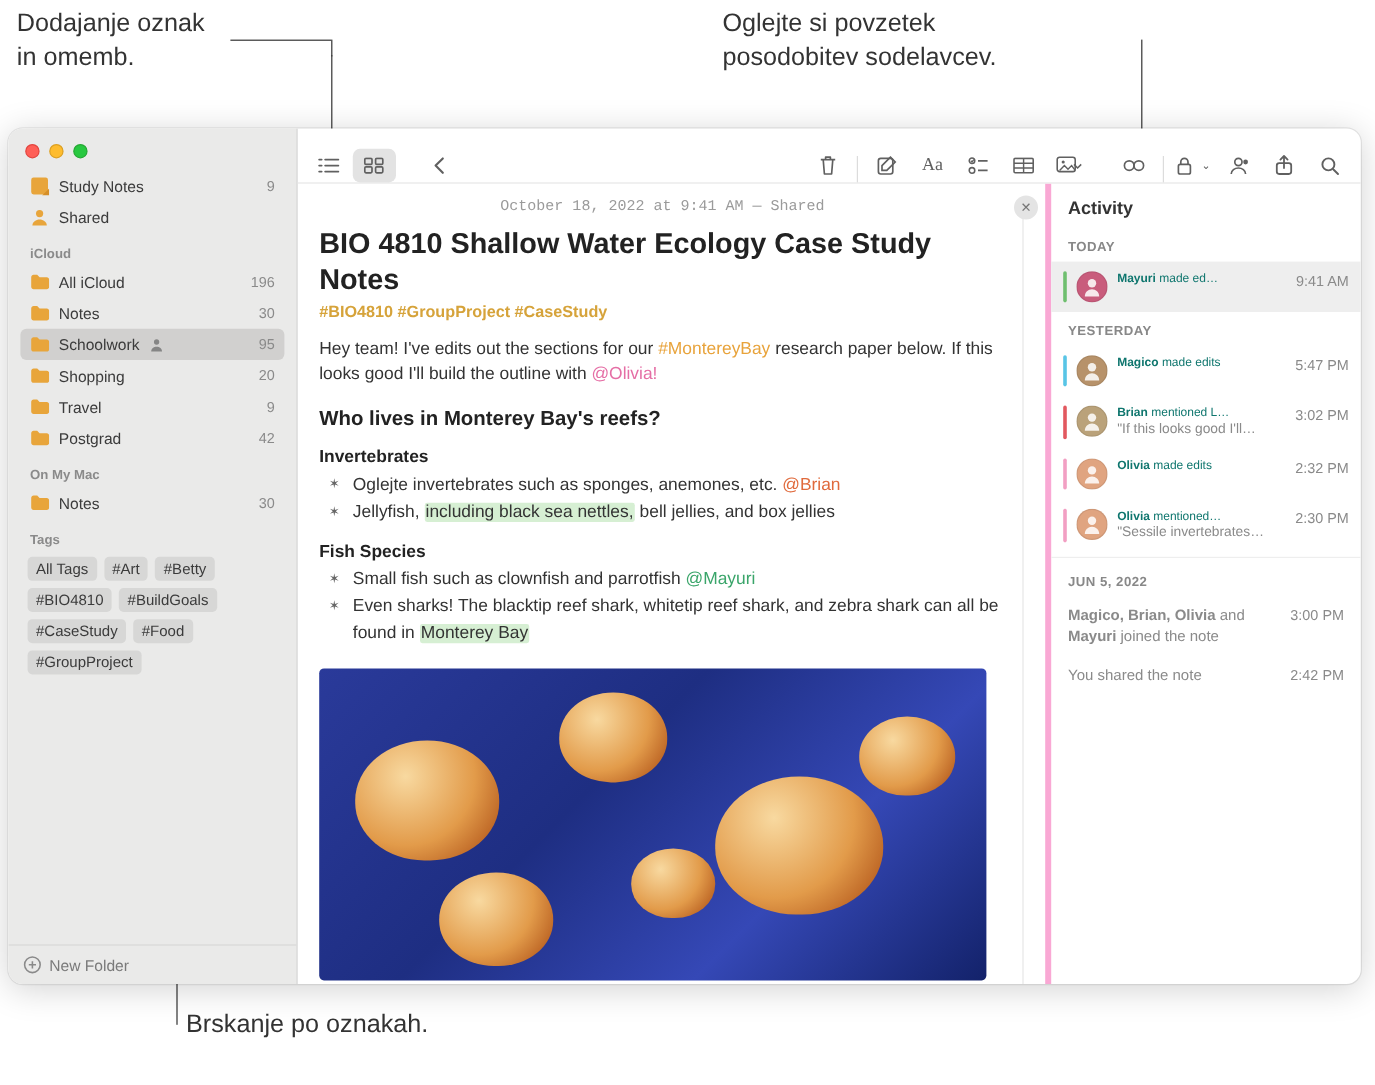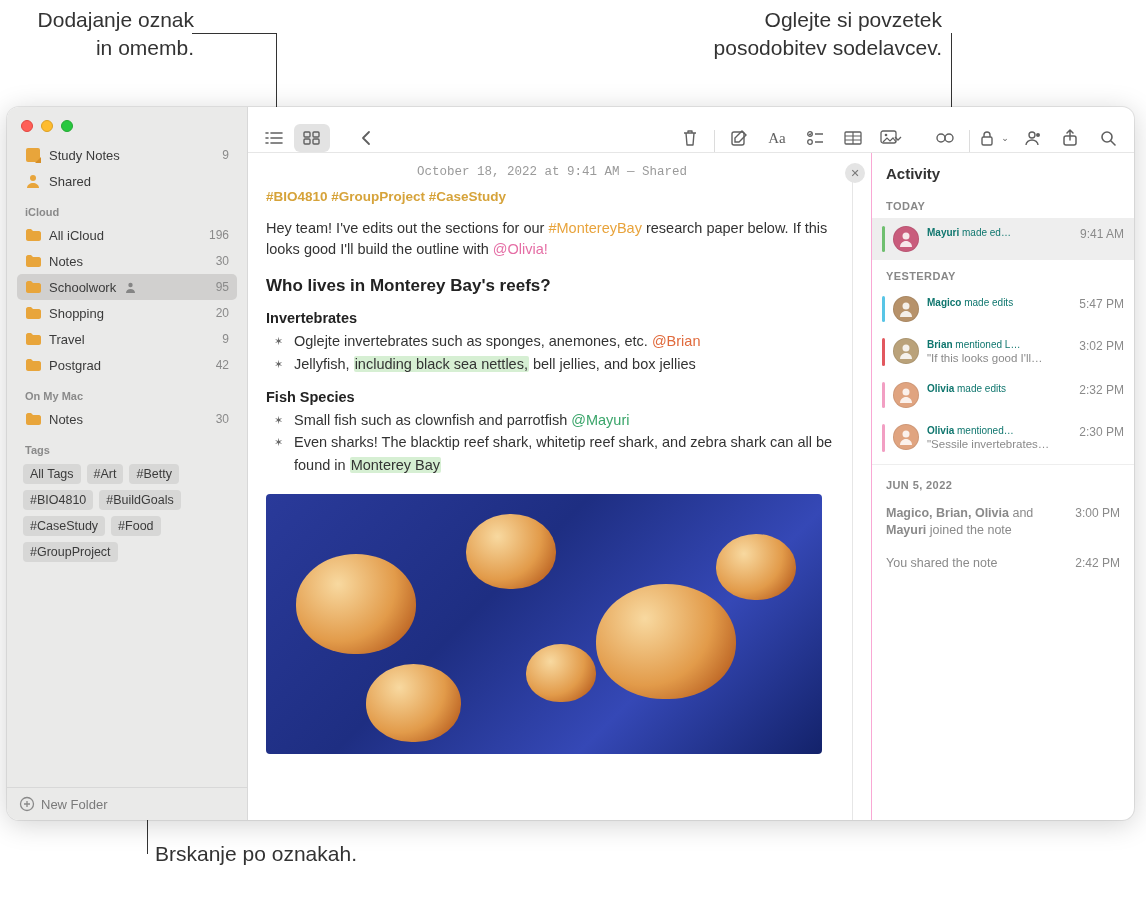--- a/index.html
+++ b/index.html
@@ -1,17 +1,17 @@
 <!DOCTYPE html>
 <html><head>
 <meta charset="utf-8">
 <style>
   * { box-sizing: border-box; margin: 0; padding: 0; }
   body { font-family: -apple-system, BlinkMacSystemFont, "Helvetica Neue", Arial, sans-serif; background: #fff; width: 1146px; height: 904px; position: relative; color: #333; }
-  .callout { position: absolute; font-size: 21px; color: #333; text-align: right; line-height: 1.35; }
+  .callout { position: absolute; font-size: 21px; color: #333; text-align: left; line-height: 1.35; }
   .callout-line { position: absolute; background: #333; }
   .window { position: absolute; left: 7px; top: 107px; width: 1127px; height: 713px; border-radius: 12px; overflow: hidden; box-shadow: 0 4px 28px rgba(0,0,0,0.18), 0 0 0 1px rgba(0,0,0,0.08); display: flex; background: #fff; }
   .sidebar { width: 241px; background: #eaeae9; display: flex; flex-direction: column; font-size: 13px; color: #3b3b3b; border-right: 1px solid #d8d8d8; }
   .traffic { padding: 13px 14px 10px; display: flex; gap: 8px; }
   .dot { width: 12px; height: 12px; border-radius: 50%; }
   .dot.red { background: #ff5f57; border:1px solid #e24640;}
   .dot.yellow { background: #febc2e; border:1px solid #dca023;}
   .dot.green { background: #28c840; border:1px solid #26a934;}
   .sb-scroll { flex:1; overflow:hidden; padding: 0 10px; }
   .sb-row { display: flex; align-items: center; gap: 8px; padding: 4px 8px; border-radius: 5px; cursor: default; height:26px;}
@@ -46,21 +46,21 @@
   .bullets li { list-style:none; position:relative; padding-left:10px;}
   .bullets li::before { content:"✶"; position:absolute; left:-10px; color:#666; font-size:11px; top:3px;}
   .hl { background:#d6efd3; border-radius:2px; padding:0 1px;}
   .note-img { margin-top:18px; width:556px; height:260px; border-radius:4px; background:
     linear-gradient(135deg,#2a3a9a 0%,#1e2e82 40%,#3548b6 70%,#13226a 100%);
     position:relative; overflow:hidden;}
   .jelly { position:absolute; border-radius:50% 50% 48% 48%; background:radial-gradient(circle at 35% 30%,#f8d9a0,#e29b4a 55%,#c06a28 80%); }
   .close-activity { position:absolute; right:6px; top:10px; width:20px; height:20px; border-radius:50%; background:#e4e4e4; color:#777; display:flex; align-items:center; justify-content:center; font-size:11px;}
   .editor-inner{ border-right:1px solid #e6e6e6; height:100%; padding-right:14px;}
 
-  .activity { width:263px; border-left:1px solid #f9a8d4; display:flex; flex-direction:column; font-size:13px;}
+  .activity { width:263px; border-left:5px solid #f9a8d4; display:flex; flex-direction:column; font-size:13px;}
   .act-title { font-weight:700; font-size:15px; padding:12px 14px 8px; }
   .act-section { font-size:11px; font-weight:700; color:#888; letter-spacing:0.4px; padding:10px 14px 6px; text-transform:uppercase;}
   .act-row { display:flex; align-items:flex-start; gap:8px; padding:8px 10px 8px 10px; position:relative;}
   .act-row.sel { background:#eee;}
   .act-row .bar { width:3px;  border-radius:2px; align-self:stretch; }
   .avatar { width:26px; height:26px; border-radius:50%; background:#c7a; display:flex; align-items:center; justify-content:center; font-size:12px; color:#fff; flex-shrink:0; border:1px solid rgba(0,0,0,0.08);}
   .act-text { flex:1; min-width:0; line-height:1.3; }
   .act-text .main { font-size:10px; color:#0f766e; overflow:hidden; text-overflow:ellipsis; white-space:nowrap;}
   .act-text .sub { font-size:11.5px; color:#8a8a8a; overflow:hidden; text-overflow:ellipsis; white-space:nowrap;}
   .act-time { color:#8a8a8a; font-size:12px; white-space:nowrap; padding-top:1px;}
@@ -313,20 +313,21 @@
             <path d="M11 11l4 4" stroke="#606060" stroke-width="1.6" stroke-linecap="round"></path>
           </svg>
         </div>
     </div>
 
     <div class="note-body">
       <div class="editor">
         <div class="close-activity">✕</div>
         <div class="editor-inner">
         <div class="note-date">October 18, 2022 at 9:41 AM — Shared</div>
+        <div class="note-title">BIO 4810 Shallow Water Ecology Case Study Notes</div>
         <div class="hashtags">#BIO4810 #GroupProject #CaseStudy</div>
         <div class="para">
           <span>Hey team! I've edits out the sections for our </span><span class="mention">#MontereyBay</span><span> research paper below. If this looks good I'll build the outline with </span><span class="mention pink">@Olivia!</span>
         </div>
         <div class="h2">Who lives in Monterey Bay's reefs?</div>
         <div class="h3">Invertebrates</div>
         <ul class="bullets">
           <li><span>Oglejte invertebrates such as sponges, anemones, etc. </span><span class="mention" style="color:#e06a3c">@Brian</span></li>
           <li><span>Jellyfish, </span><span class="hl">including black sea nettles,</span><span> bell jellies, and box jellies</span></li>
         </ul>

